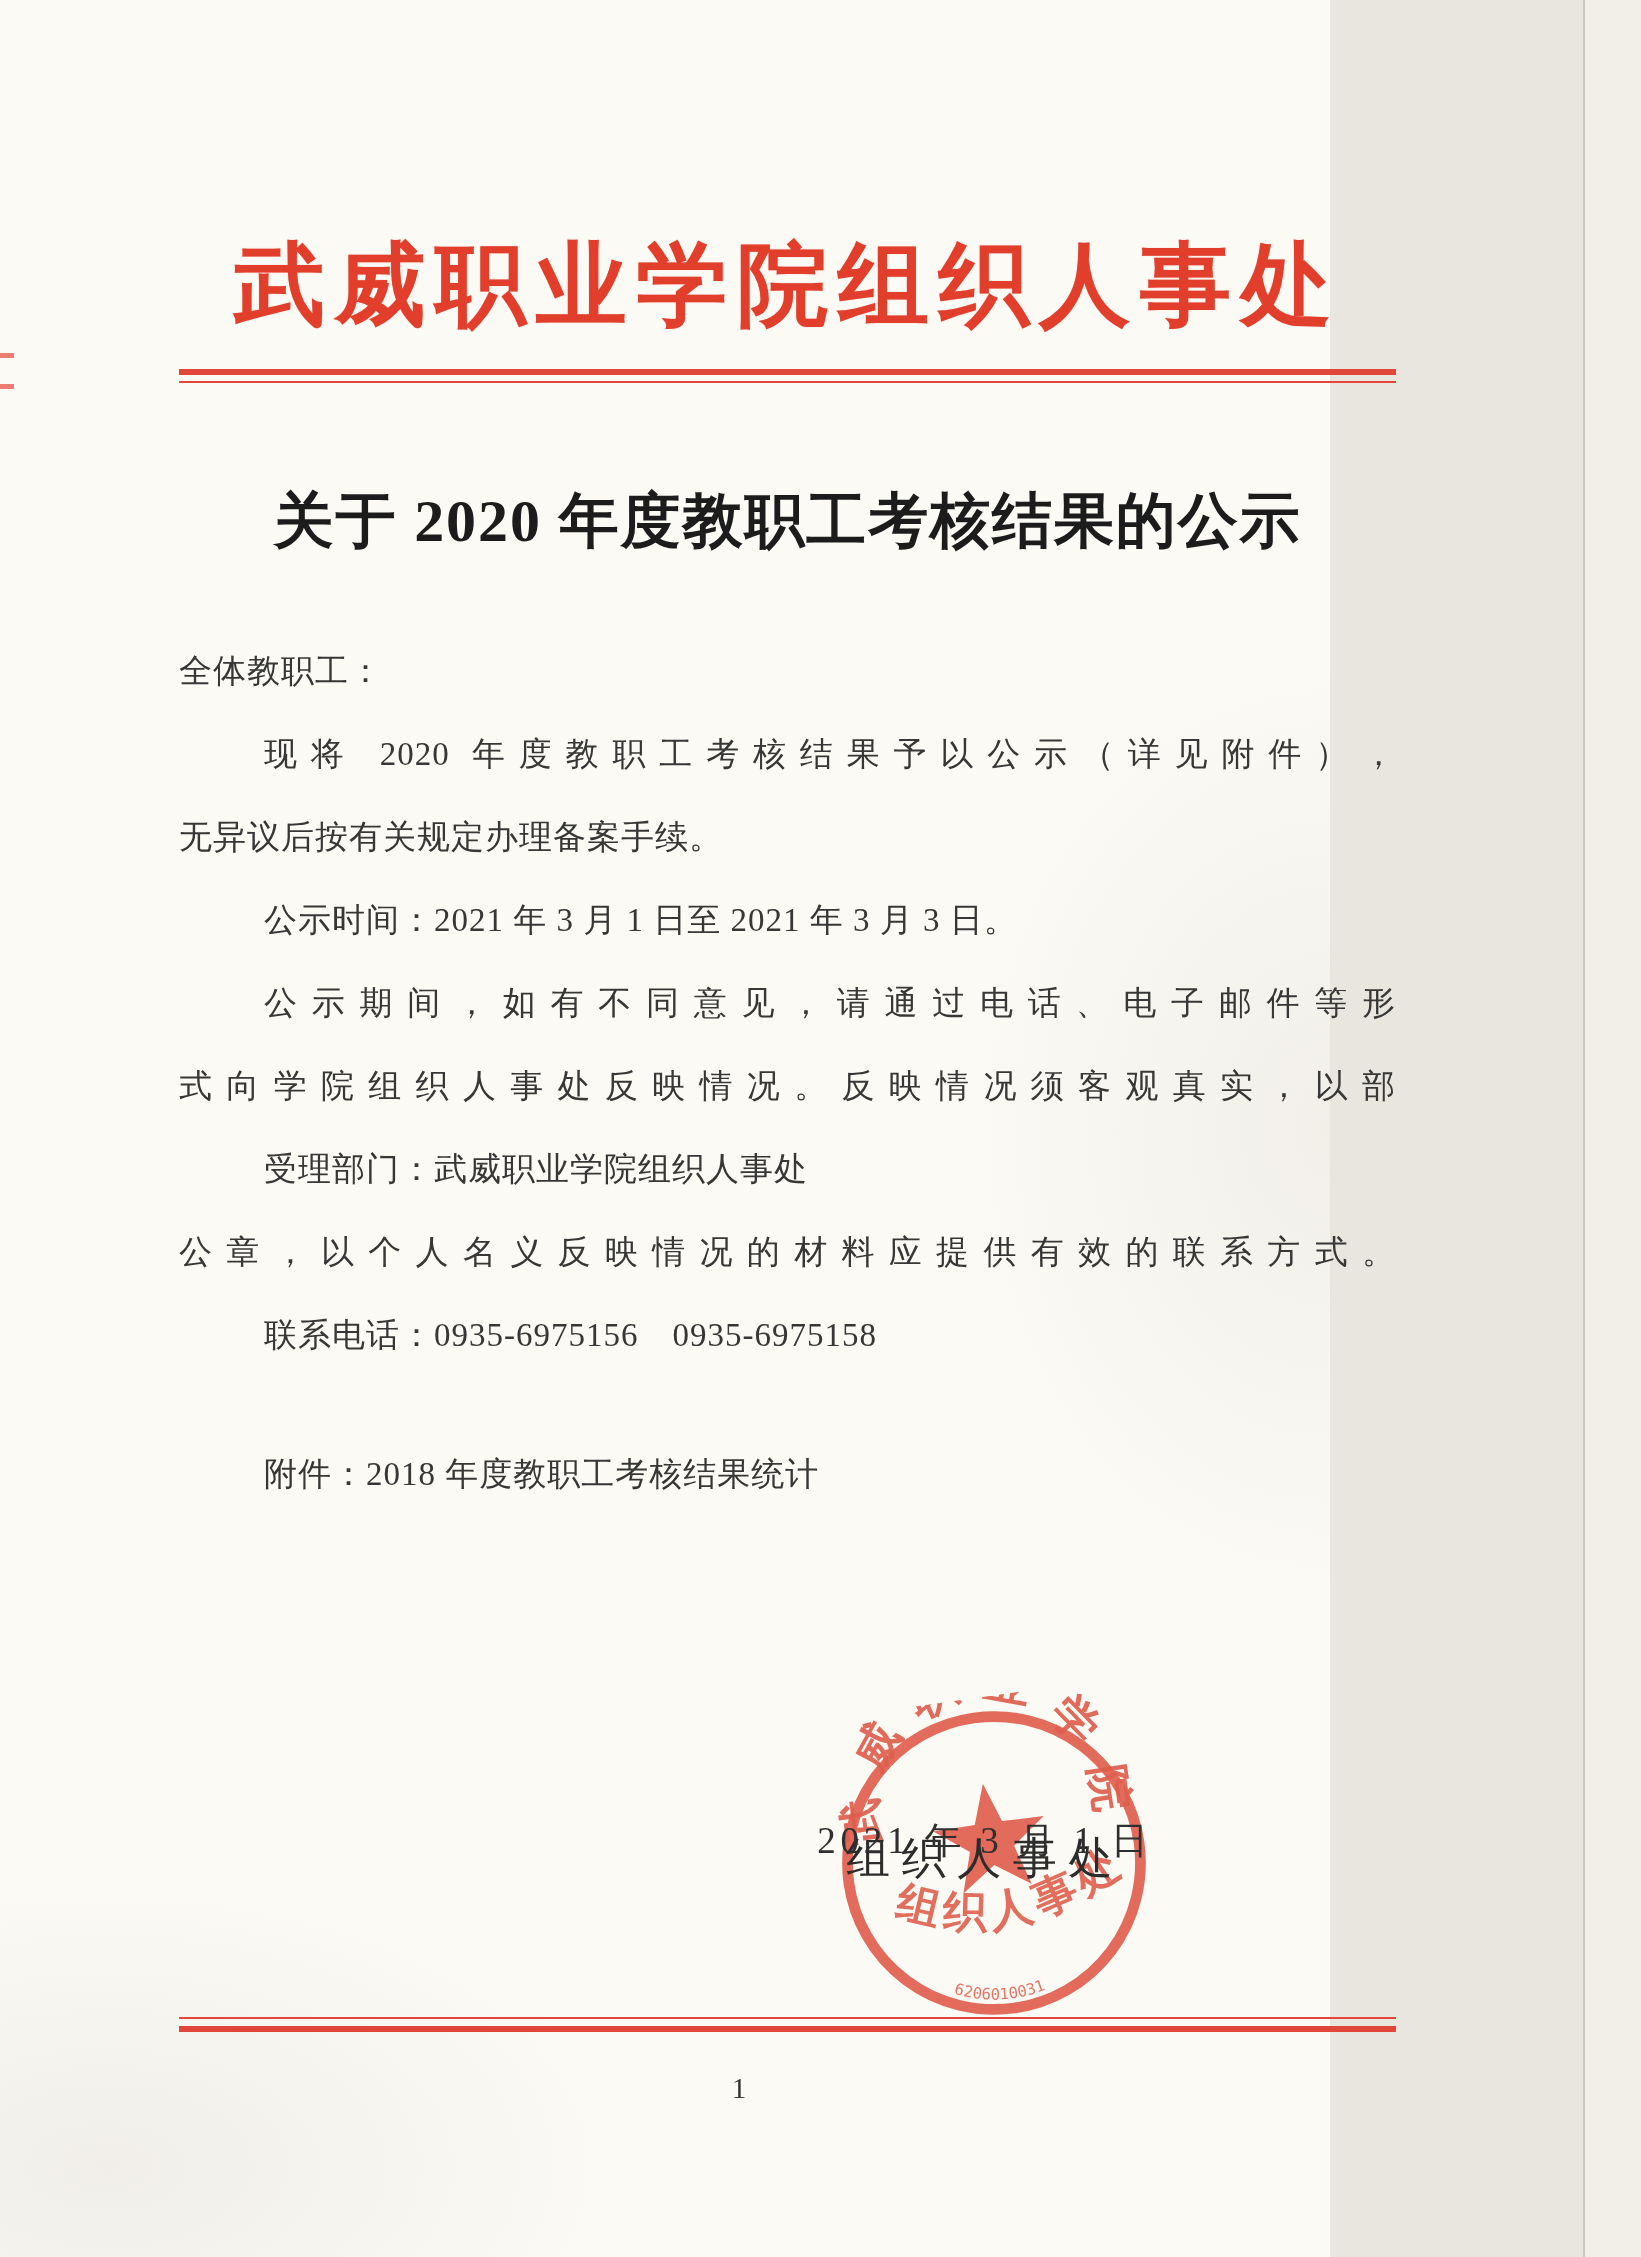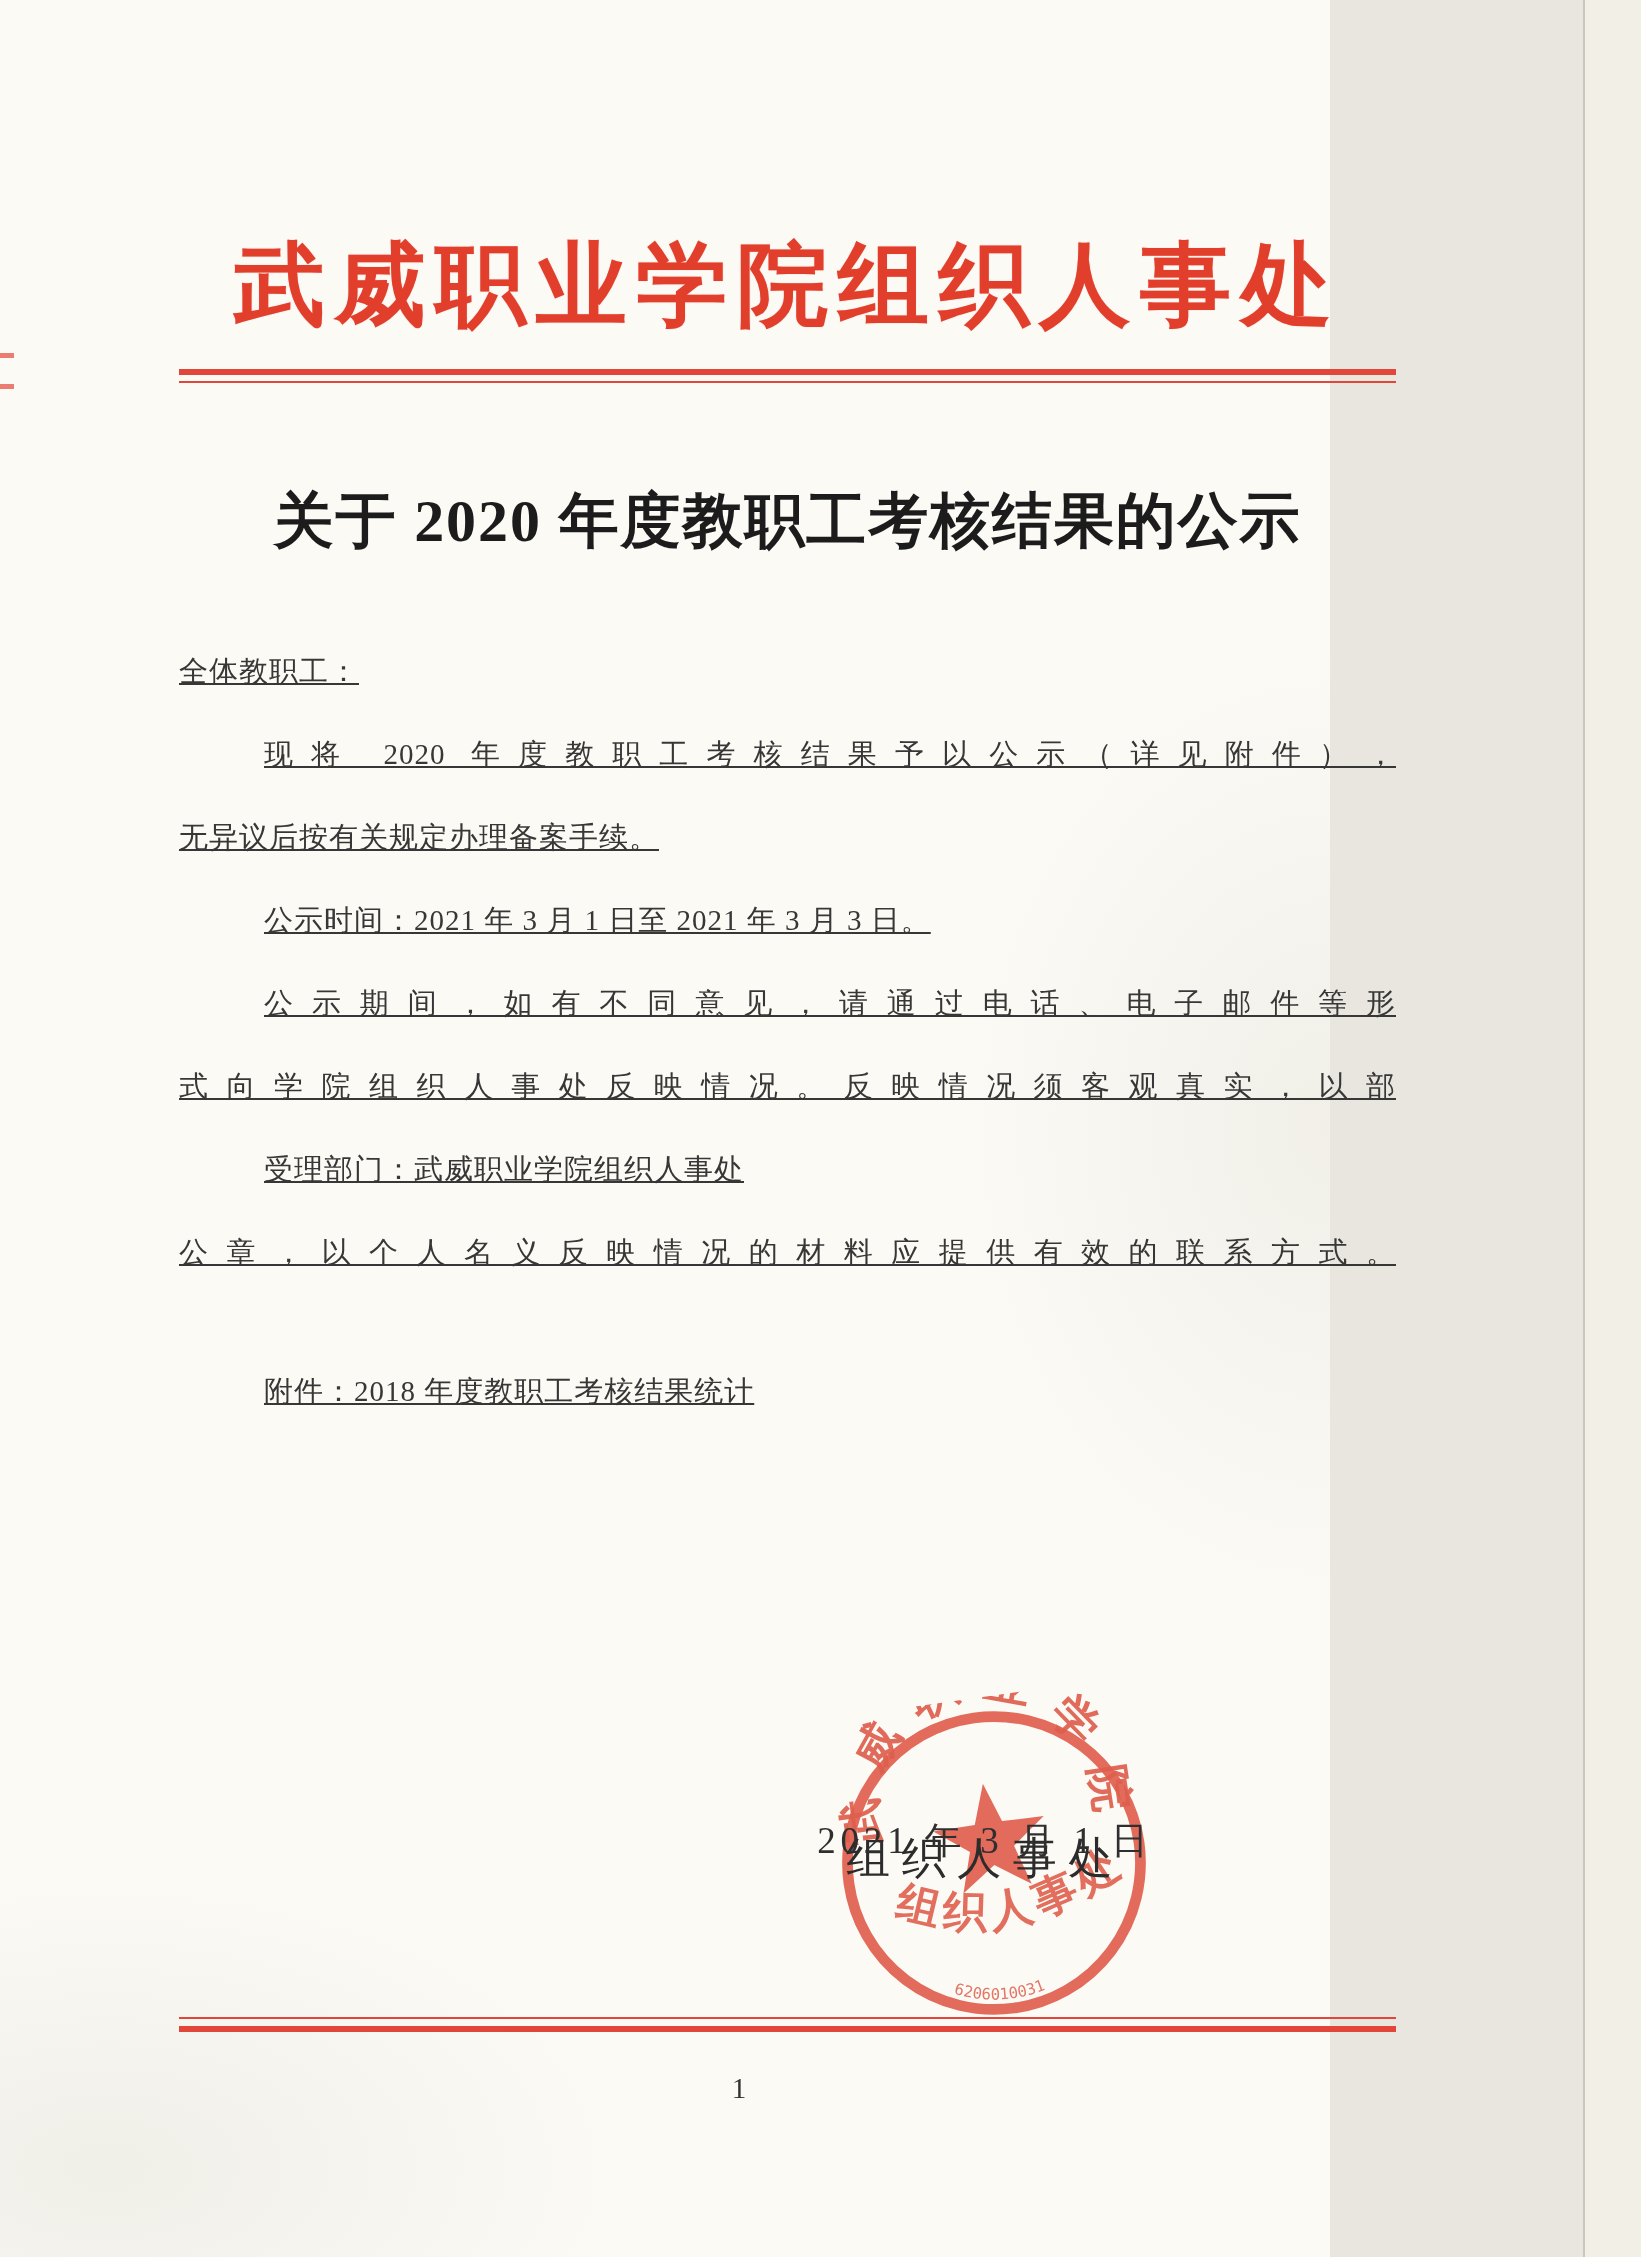--- a/index.html
+++ b/index.html
@@ -38,23 +38,22 @@
   .rule-bottom-thin{top:2017px;height:1.9px;}
   .rule-bottom-thick{top:2026px;height:5.8px;}
   .doc-title{
     position:absolute;left:179px;top:467px;width:1217px;
     text-align:center;
     font-size:60px;font-weight:bold;letter-spacing:1.9px;
     color:#1c1c1c;white-space:nowrap;margin-top:14px;
   }
   .body-block{
     position:absolute;left:179px;top:630px;width:1217px;
-    font-size:29px;line-height:83px;color:#373737;
+    font-size:33px;line-height:83px;color:#373737;
     letter-spacing:1px;
-    text-decoration:underline;
   }
   .line{min-height:83px;}
   .indent{text-indent:85px;}
   .justify{text-align:justify;text-align-last:justify;}
   .attachment{margin-top:56px;}
   .seal{
     position:absolute;left:828px;top:1697px;width:332px;height:332px;
     transform:rotate(-8deg);
     opacity:.88;
     z-index:3;
@@ -92,20 +91,21 @@
 
   <div class="body-block">
     <div class="line">全体教职工：</div>
     <div class="line indent justify">现将 2020 年度教职工考核结果予以公示（详见附件），</div>
     <div class="line">无异议后按有关规定办理备案手续。</div>
     <div class="line indent">公示时间：2021 年 3 月 1 日至 2021 年 3 月 3 日。</div>
     <div class="line indent justify">公示期间，如有不同意见，请通过电话、电子邮件等形</div>
     <div class="line justify">式向学院组织人事处反映情况。反映情况须客观真实，以部</div>
     <div class="line indent">受理部门：武威职业学院组织人事处</div>
     <div class="line justify">公章，以个人名义反映情况的材料应提供有效的联系方式。</div>
+    <div class="line indent">联系电话：0935-6975156　0935-6975158</div>
     <div class="line indent attachment">附件：2018 年度教职工考核结果统计</div>
   </div>
 
   <svg class="seal" viewBox="0 0 340 340">
     <defs>
       <path id="arcTop" d="M 61.8 141 A 112 112 0 1 1 278.2 141" fill="none"></path>
       <path id="arcBottom" d="M 58 206 Q 170 262 282 206" fill="none"></path>
       <path id="arcSerial" d="M 48.8 240 A 140 140 0 0 0 291.2 240" fill="none"></path>
     </defs>
     <circle cx="170" cy="170" r="150" fill="none" stroke="#dc4a37" stroke-width="11" opacity="0.92"></circle>

